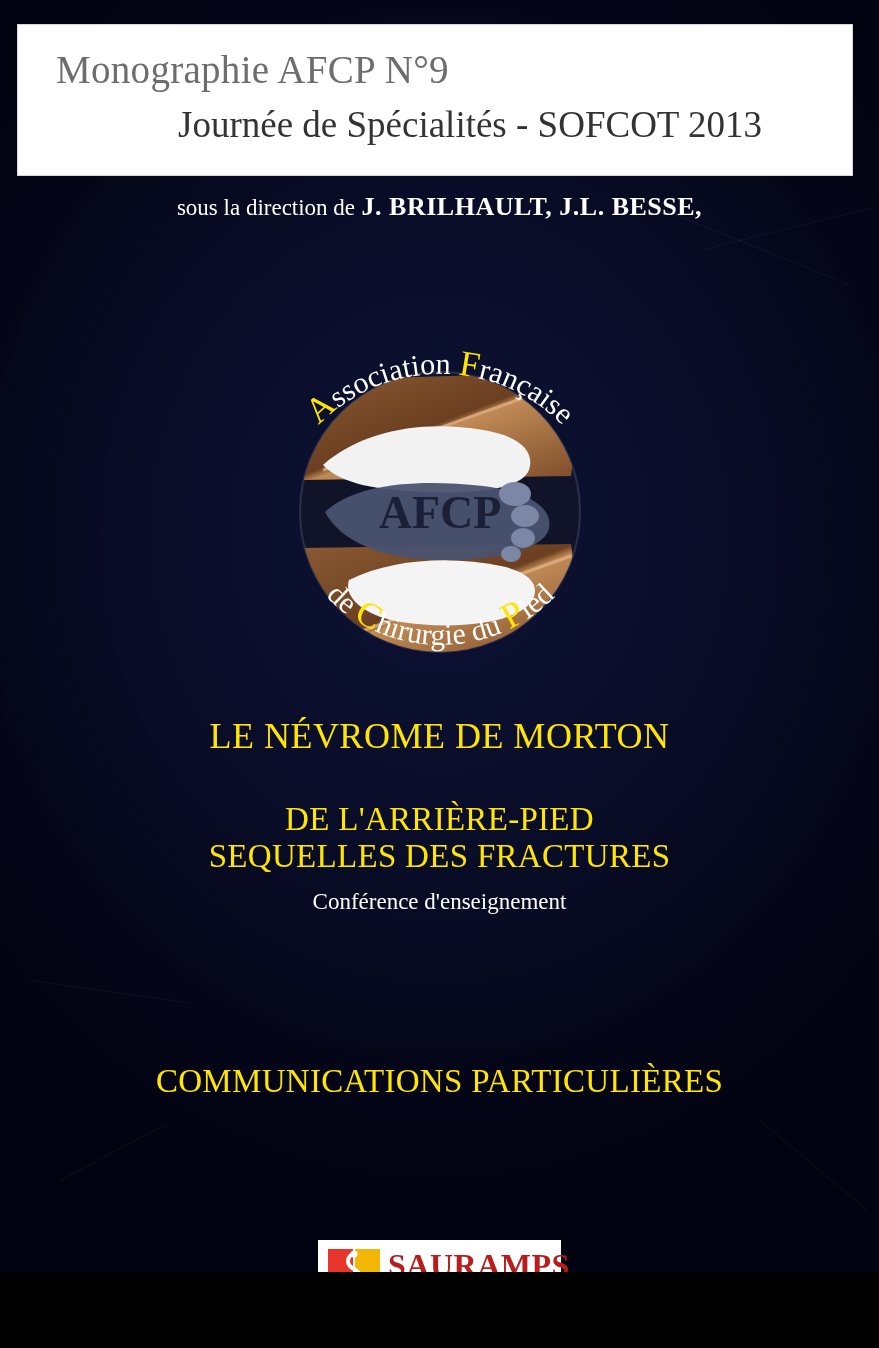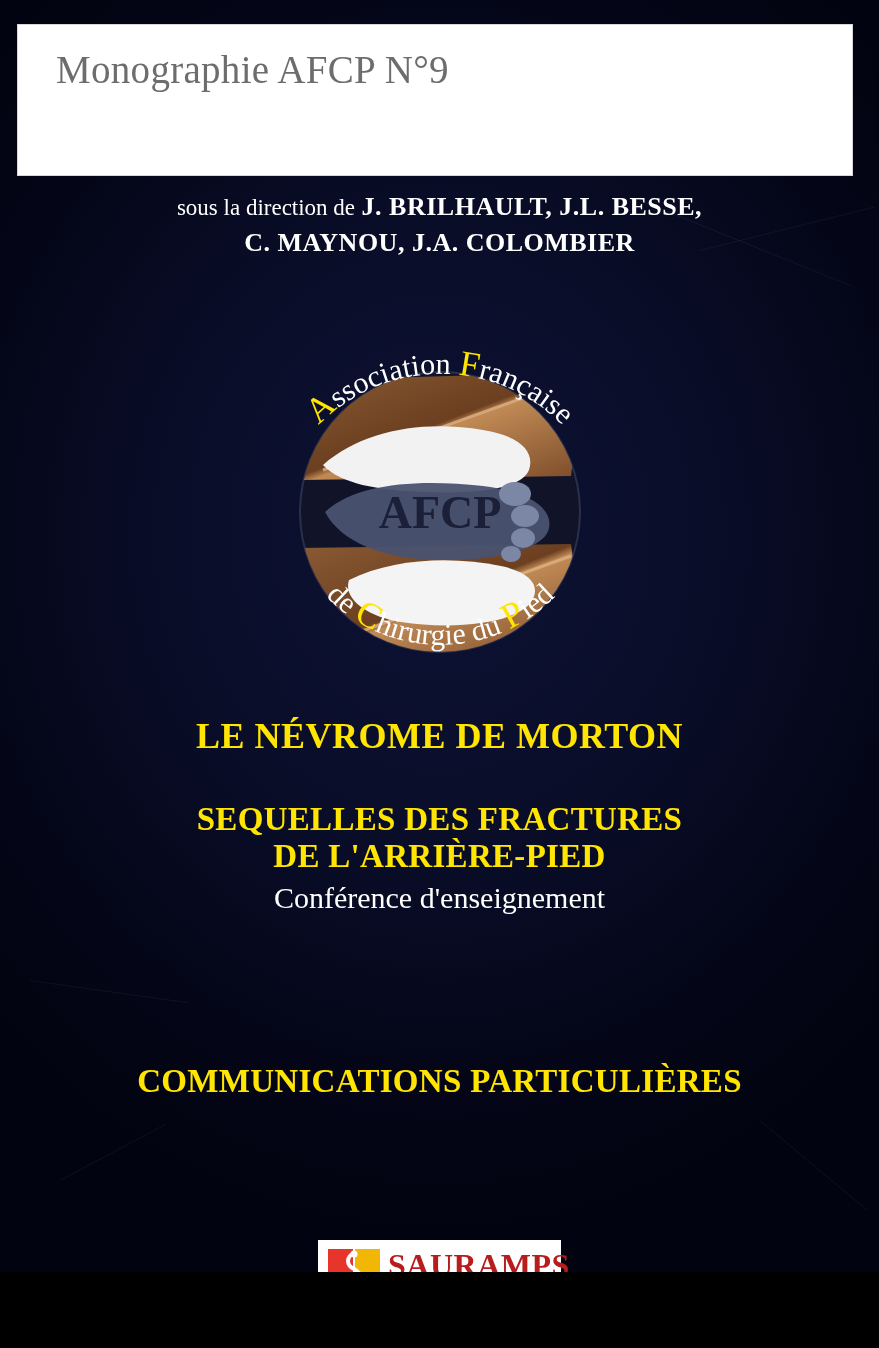--- a/index.html
+++ b/index.html
@@ -94,31 +94,31 @@
   
   .content {
     position: absolute;
     top: 715px;
     left: 0;
     width: 879px;
     text-align: center;
   }
   .yellow {
     color: #ffe500;
-    font-weight: bold;
+    font-weight: normal;
   }
   .white {
     color: #ffffff;
   }
   .block { margin-bottom: 26px; }
   .t-morton { font-size: 36px; letter-spacing: 0.5px; }
   .t-symp { font-size: 34px; margin-top: 4px; }
   .t-seq1 { font-size: 33px; letter-spacing: 0.3px; }
   .t-seq2 { font-size: 33px; letter-spacing: 0.3px; }
-  .t-conf { font-size: 30px; margin-top: 6px; }
+  .t-conf { font-size: 23px; margin-top: 14px; }
   .t-reg  { font-size: 32px; letter-spacing: 0.4px; }
   .t-rapp { font-size: 32px; margin-top: 2px; }
   .t-comm { font-size: 33px; letter-spacing: 0.3px; margin-top: 44px; }
 
   .sp1 { height: 18px; }
   .sp2 { height: 40px; }
   .sp3 { height: 38px; }
 
   
   .publisher {
@@ -178,28 +178,28 @@
 
   <div class="scratch" style="left:640px; top:200px; width:230px; height:1px; transform:rotate(22deg);"></div>
   <div class="scratch" style="left:700px; top:250px; width:180px; height:1px; transform:rotate(-14deg);"></div>
   <div class="scratch" style="left:30px; top:980px; width:160px; height:1px; transform:rotate(8deg);"></div>
   <div class="scratch" style="left:60px; top:1180px; width:120px; height:1px; transform:rotate(-28deg);"></div>
   <div class="scratch" style="left:760px; top:1120px; width:140px; height:1px; transform:rotate(40deg);"></div>
   <div class="scratch" style="left:330px; top:1330px; width:300px; height:1px; transform:rotate(-3deg);"></div>
 
   <div class="title-plate">
     <div class="line1">Monographie AFCP N°9</div>
+    <div class="line2">Journée de Spécialités - SOFCOT 2013</div>
   </div>
 
   <div class="directors">
     <div class="d-line1">
       <span class="lead">sous la direction de</span>
       <span class="names">J. BRILHAULT, J.L. BESSE,</span>
     </div>
-    <div class="d-line2">C. MAYNOU, J.A. COLOMBIER</div>
   </div>
 
   <div class="logo">
     <svg width="375" height="410" viewBox="0 0 375 410" xmlns="http://www.w3.org/2000/svg">
       <defs>
         <path id="arcTop" d="M 22,225 A 170,170 0 0 1 353,225" fill="none"></path>
         <path id="arcBot" d="M 34,250 A 160,160 0 0 0 341,250" fill="none"></path>
         <clipPath id="circClip">
           <circle cx="187" cy="232" r="140"></circle>
         </clipPath>
@@ -255,22 +255,22 @@
 
   <div class="content">
 
     <div class="block">
       <div class="yellow t-morton">LE NÉVROME DE MORTON</div>
     </div>
 
     <div class="sp1"></div>
 
     <div class="block">
+      <div class="yellow t-seq2">DE L'ARRIÈRE-PIED</div>
       <div class="yellow t-seq1">SEQUELLES DES FRACTURES</div>
-      <div class="yellow t-seq2">DE L'ARRIÈRE-PIED</div>
       <div class="white t-conf">Conférence d'enseignement</div>
     </div>
 
     <div class="sp2"></div>
 
 
     <div class="sp3"></div>
 
     <div class="block">
       <div class="yellow t-comm">COMMUNICATIONS PARTICULIÈRES</div>

